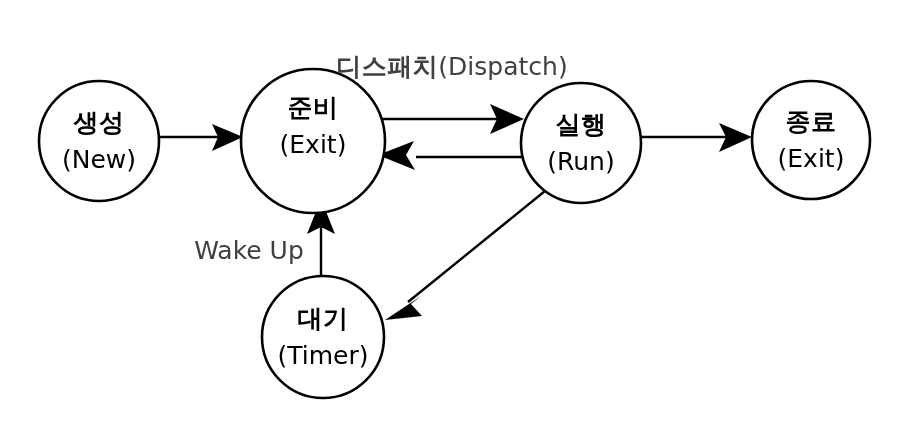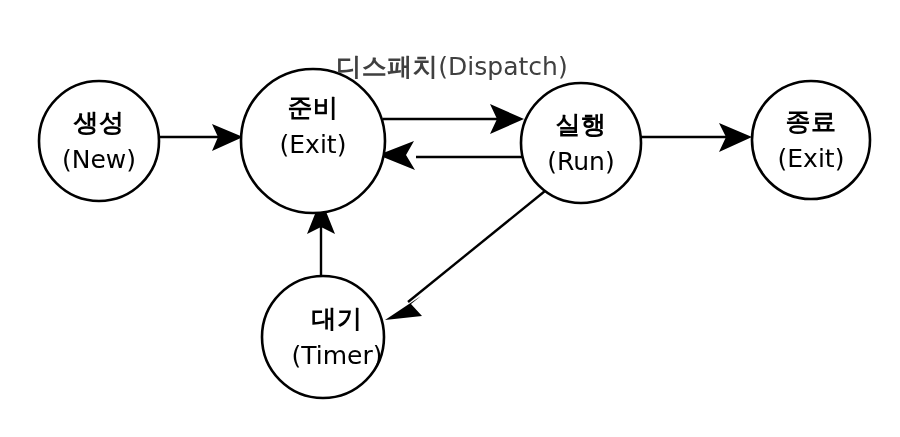--- a/index.html
+++ b/index.html
@@ -134,24 +134,25 @@
   <div class="node-label" style="left:581px; top:143px;">
     <span class="label-ko">실행</span>
     <span class="label-en">(Run)</span>
   </div>
 
   <div class="node-label" style="left:811px; top:140px;">
     <span class="label-ko">종료</span>
     <span class="label-en">(Exit)</span>
   </div>
 
-  <div class="node-label" style="left:337px; top:337px;">
+  <div class="node-label" style="left:323px; top:337px;">
     <span class="label-ko">대기</span>
     <span class="label-en">(Timer)</span>
   </div>
 
   <div class="edge-label ko-mixed" style="left:452px; top:66px;">
     <b>디스패치</b><span>(Dispatch)</span>
   </div>
 
 
+  <div class="edge-label" style="left:249px; top:250px;">Wake Up</div>
 
 </div>
 
 </body></html>

